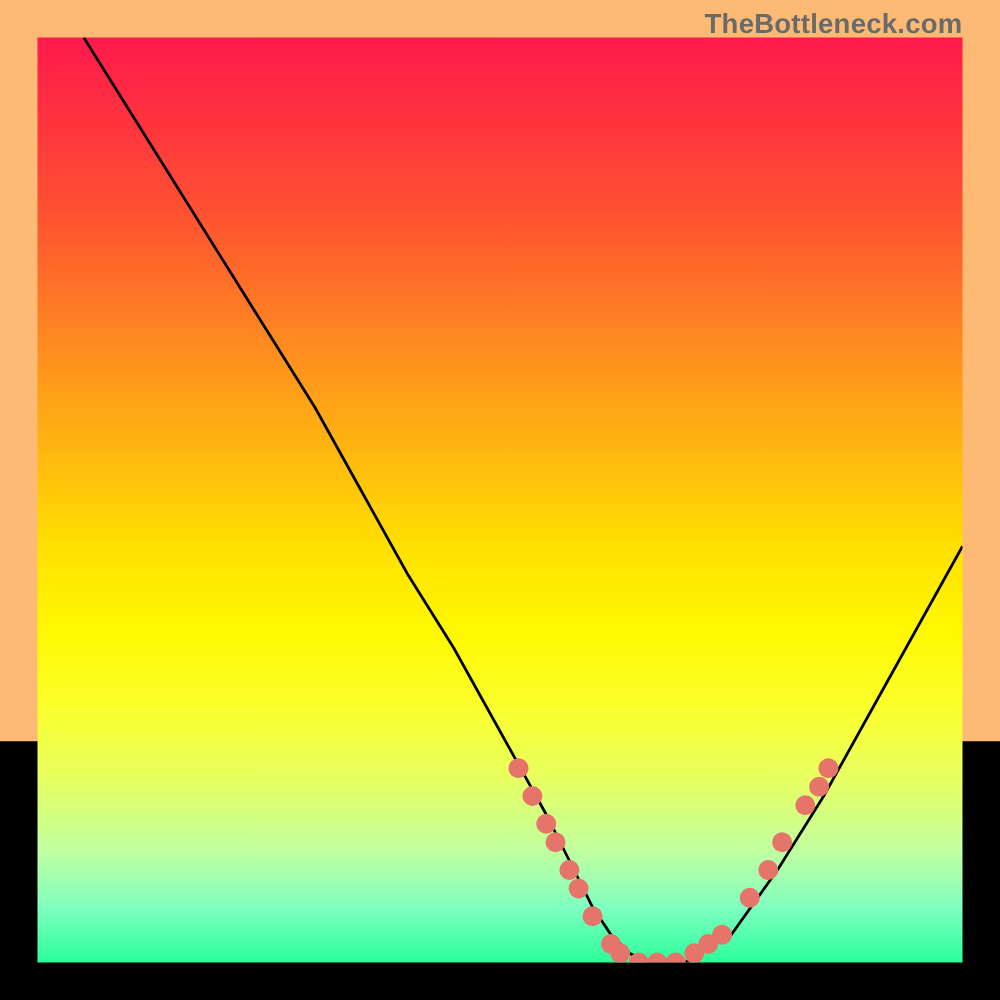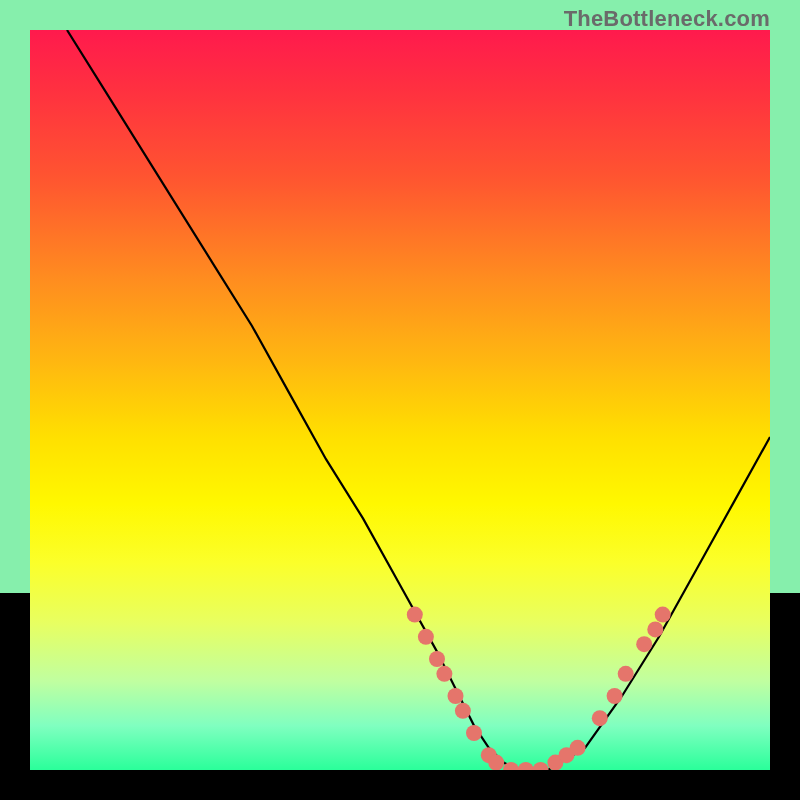--- a/index.html
+++ b/index.html
@@ -1,21 +1,21 @@
 <!DOCTYPE html>
 <html><head>
 <meta charset="utf-8">
 <style>
   * { margin: 0; padding: 0; box-sizing: border-box; }
   body { background: #000; width: 800px; height: 800px; overflow: hidden; }
   .frame {
     position: relative;
     width: 800px;
     height: 593px;
-    background: #86efac;
+    background: #fdba74;
   }
   .plot-area {
     position: absolute;
     left: 30px;
     top: 30px;
     width: 740px;
     height: 740px;
     background: linear-gradient(to bottom,
       #ff1a4d 0%,
       #ff3040 8%,

